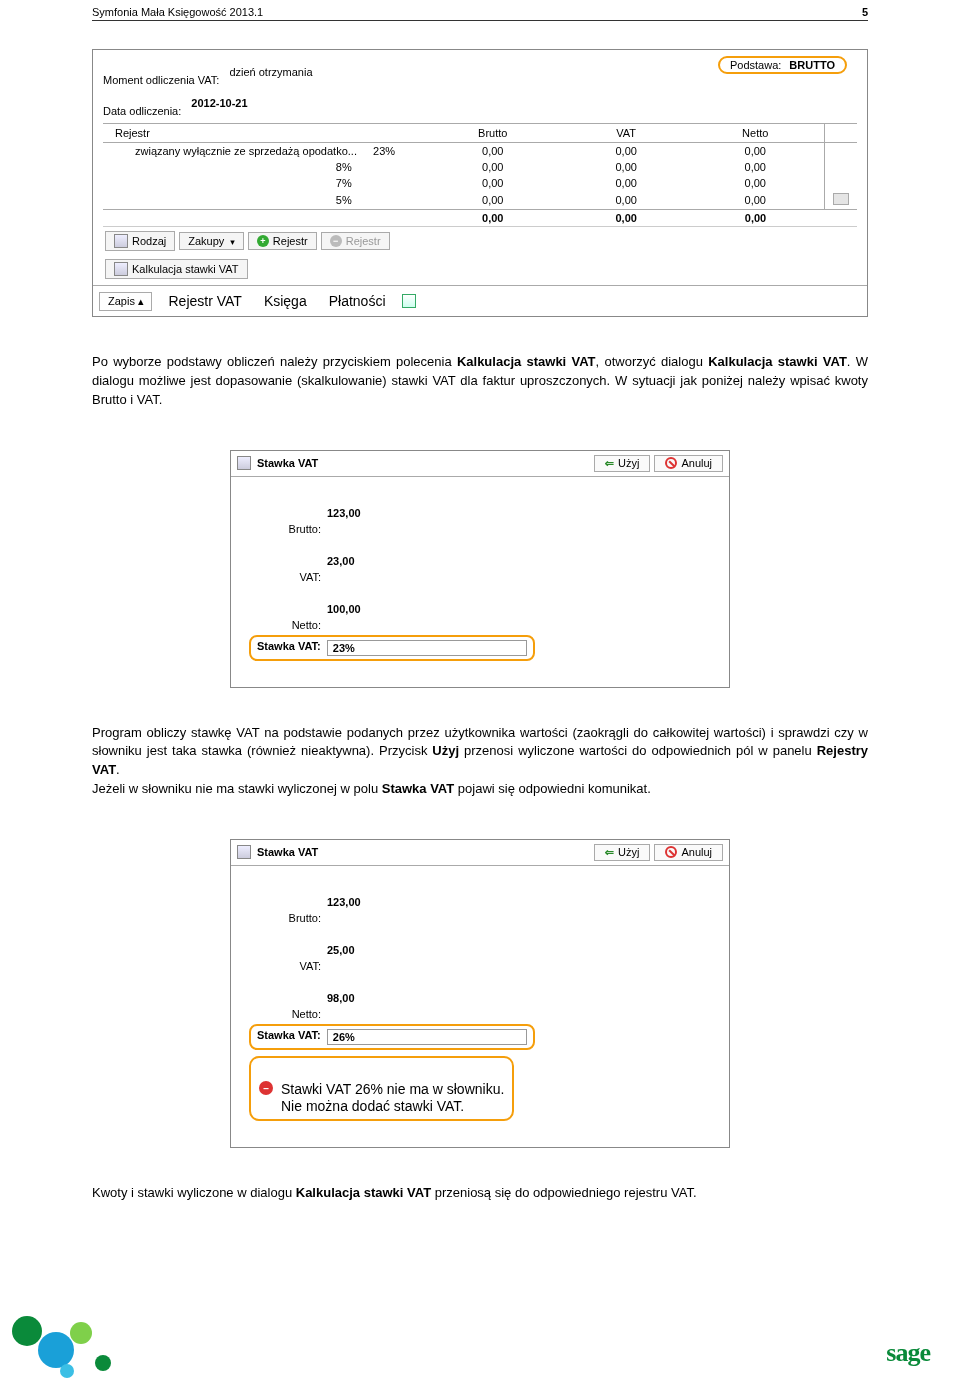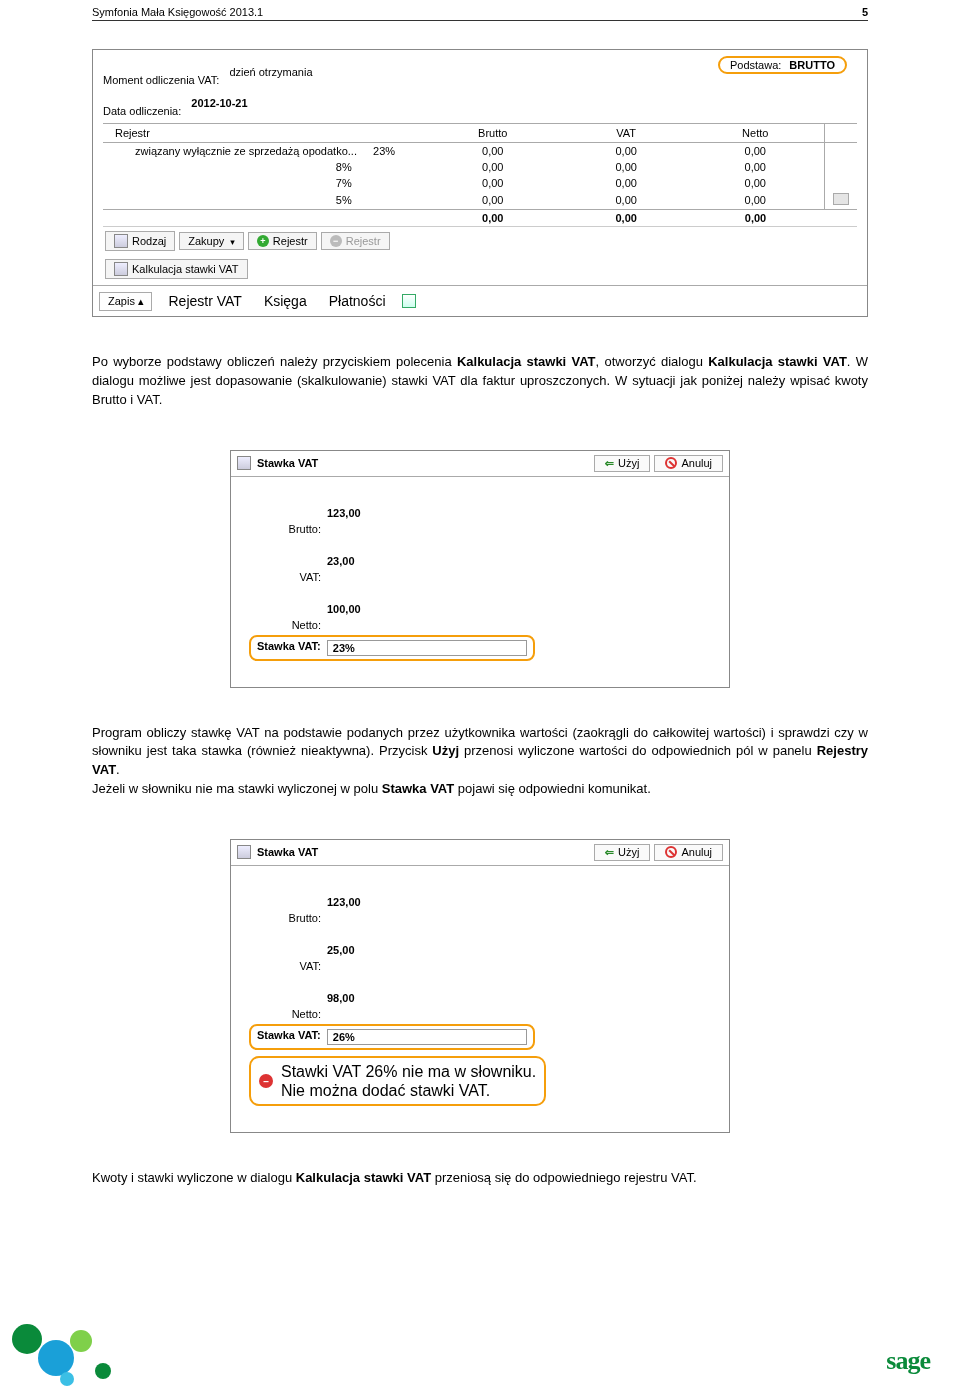--- a/index.html
+++ b/index.html
@@ -129,25 +129,25 @@
   .stawka-row .sl { font-weight:bold; }
   .stawka-input { border:1px solid #999; padding:1px 5px; width:200px; font-weight:bold; background:#fff;}
   .err-box {
     border:2px solid #f59e0b; border-radius:10px;
     padding:4px 8px; display:flex; align-items:center; gap:8px;
     margin-top:6px; width:fit-content;
   }
   .err-icon{
     width:14px;height:14px;border-radius:50%;background:#d33;display:flex;align-items:center;justify-content:center;color:#fff;font-size:10px;font-weight:bold;
   }
-  .err-text{font-size:16px;line-height:1.2;}
+  .err-text{font-size:14px;line-height:1.2;margin-top:19px;}
 
   
   .footer-deco {
-    position:absolute; bottom:4px; left:0; width:100%; height:90px; pointer-events:none;
+    position:absolute; bottom:12px; left:0; width:100%; height:90px; pointer-events:none;
   }
   .blob { position:absolute; border-radius:50%; }
   .sage-logo {
     position:absolute; right:30px; bottom:18px; color:#0a8a3a; font-weight:bold; font-size:26px; font-family: Georgia, serif; letter-spacing:-1px;
   }
   .calc-ic{width:14px;height:14px;border:1px solid #888;display:inline-block;background:linear-gradient(#eef,#ccd);}
   .arrow-ic{color:#2a8a2a;font-weight:bold;}
   .stop-ic{width:12px;height:12px;border-radius:50%;border:2px solid #d33;display:inline-block;position:relative;}
   .stop-ic::after{content:"";position:absolute;left:1px;top:4px;width:8px;height:2px;background:#d33;transform:rotate(45deg);}
 </style>

